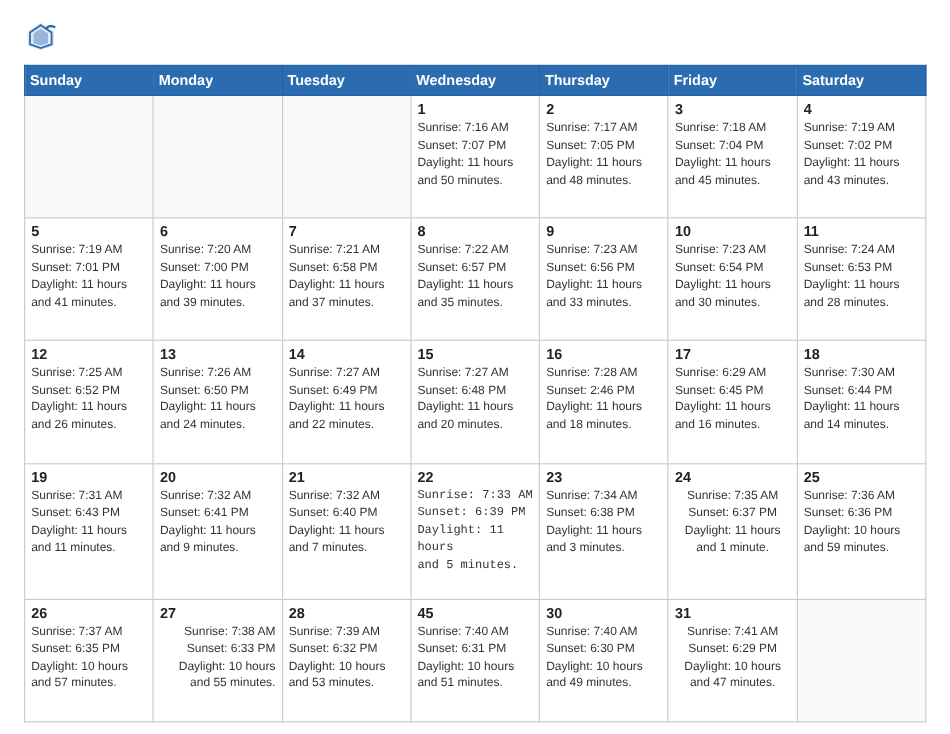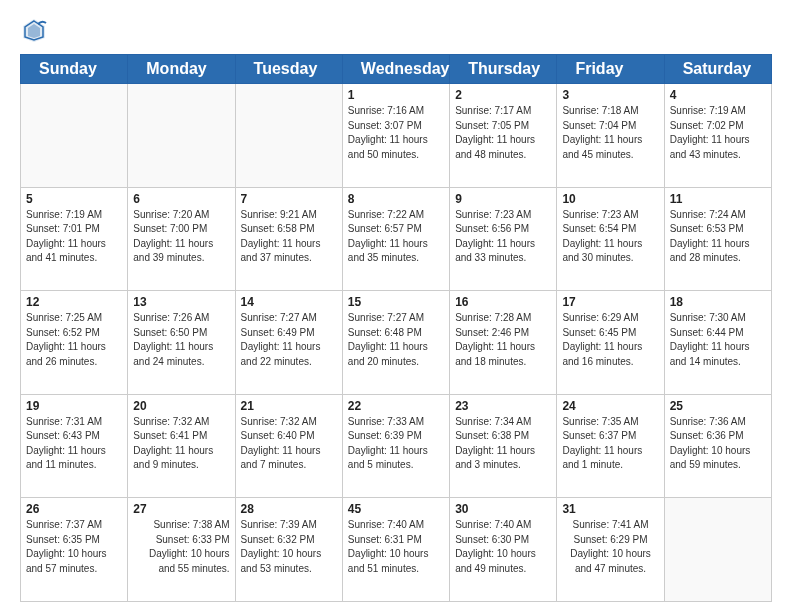--- a/index.html
+++ b/index.html
@@ -56,23 +56,23 @@
     .calendar {
       flex: 1;
       border: 1px solid #ccc;
       border-collapse: collapse;
       width: 100%;
       table-layout: fixed;
     }
     .calendar th {
       background: #2b6cb0;
       color: #fff;
-      font-size: 16px;
+      font-size: 12px;
       font-weight: bold;
-      padding: 5px 18px;
+      padding: 5px 4px;
       text-align: left;
       border: 1px solid #2563a8;
     }
     .calendar td {
       border: 1px solid #ccc;
       vertical-align: top;
       padding: 4px 5px;
       font-size: 10.5px;
       color: #222;
       height: 88px;
@@ -127,21 +127,21 @@
         </tr>
     </thead>
     <tbody id="calendar-body">
     <tr>
           <td class="empty"></td>
           <td class="empty"></td>
           <td class="empty"></td>
           <td>
             <div class="day-num">1</div>
             <div class="day-info" style="white-space: pre-line;">Sunrise: 7:16 AM
-Sunset: 3:07 PM
+Sunset: 7:07 PM
 Daylight: 11 hours
 and 50 minutes.</div>
           </td>
           <td>
             <div class="day-num">2</div>
             <div class="day-info" style="white-space: pre-line;">Sunrise: 7:17 AM
 Sunset: 7:05 PM
 Daylight: 11 hours
 and 48 minutes.</div>
           </td>
@@ -170,21 +170,21 @@
           </td>
           <td>
             <div class="day-num">6</div>
             <div class="day-info" style="white-space: pre-line;">Sunrise: 7:20 AM
 Sunset: 7:00 PM
 Daylight: 11 hours
 and 39 minutes.</div>
           </td>
           <td>
             <div class="day-num">7</div>
-            <div class="day-info" style="white-space: pre-line;">Sunrise: 9:21 AM
+            <div class="day-info" style="white-space: pre-line;">Sunrise: 7:21 AM
 Sunset: 6:58 PM
 Daylight: 11 hours
 and 37 minutes.</div>
           </td>
           <td>
             <div class="day-num">8</div>
             <div class="day-info" style="white-space: pre-line;">Sunrise: 7:22 AM
 Sunset: 6:57 PM
 Daylight: 11 hours
 and 35 minutes.</div>
@@ -279,35 +279,35 @@
           </td>
           <td>
             <div class="day-num">21</div>
             <div class="day-info" style="white-space: pre-line;">Sunrise: 7:32 AM
 Sunset: 6:40 PM
 Daylight: 11 hours
 and 7 minutes.</div>
           </td>
           <td>
             <div class="day-num">22</div>
-            <div class="day-info" style="white-space: pre-line;">Sunrise: 7:33 AM
+            <div class="day-info" style="white-space: pre-line; font-family: Liberation Mono, monospace;">Sunrise: 7:33 AM
 Sunset: 6:39 PM
 Daylight: 11 hours
 and 5 minutes.</div>
           </td>
           <td>
             <div class="day-num">23</div>
             <div class="day-info" style="white-space: pre-line;">Sunrise: 7:34 AM
 Sunset: 6:38 PM
 Daylight: 11 hours
 and 3 minutes.</div>
           </td>
           <td>
             <div class="day-num">24</div>
-            <div class="day-info" style="white-space: pre-line;">Sunrise: 7:35 AM
+            <div class="day-info" style="white-space: pre-line; text-align: center;">Sunrise: 7:35 AM
 Sunset: 6:37 PM
 Daylight: 11 hours
 and 1 minute.</div>
           </td>
           <td>
             <div class="day-num">25</div>
             <div class="day-info" style="white-space: pre-line;">Sunrise: 7:36 AM
 Sunset: 6:36 PM
 Daylight: 10 hours
 and 59 minutes.</div>

